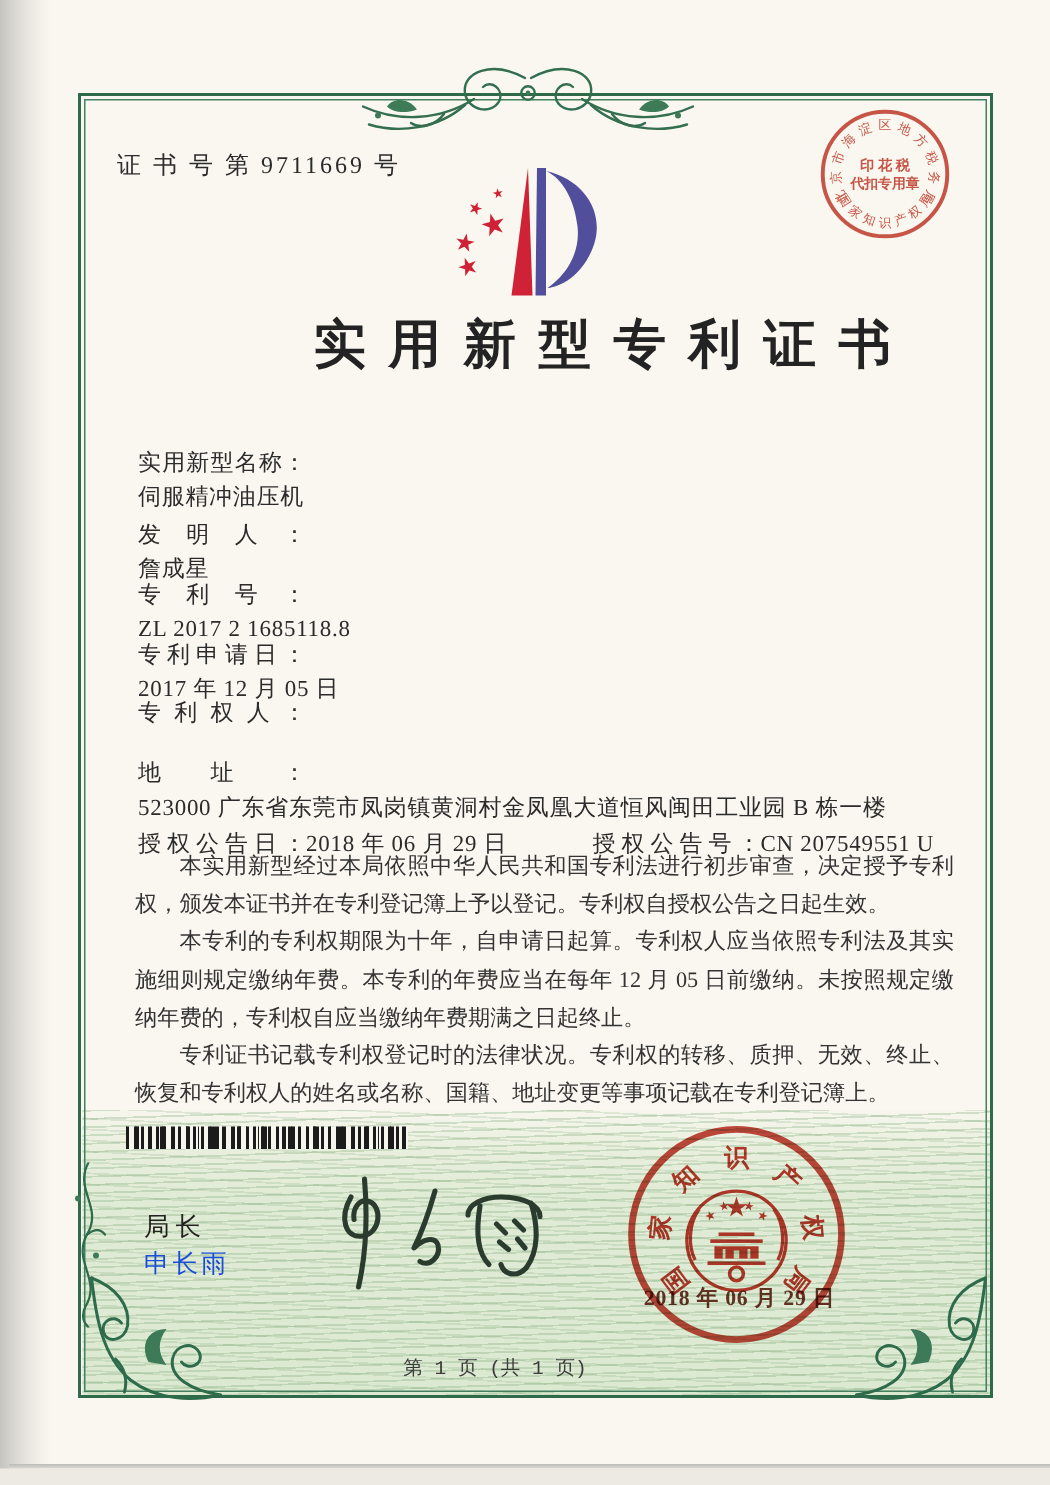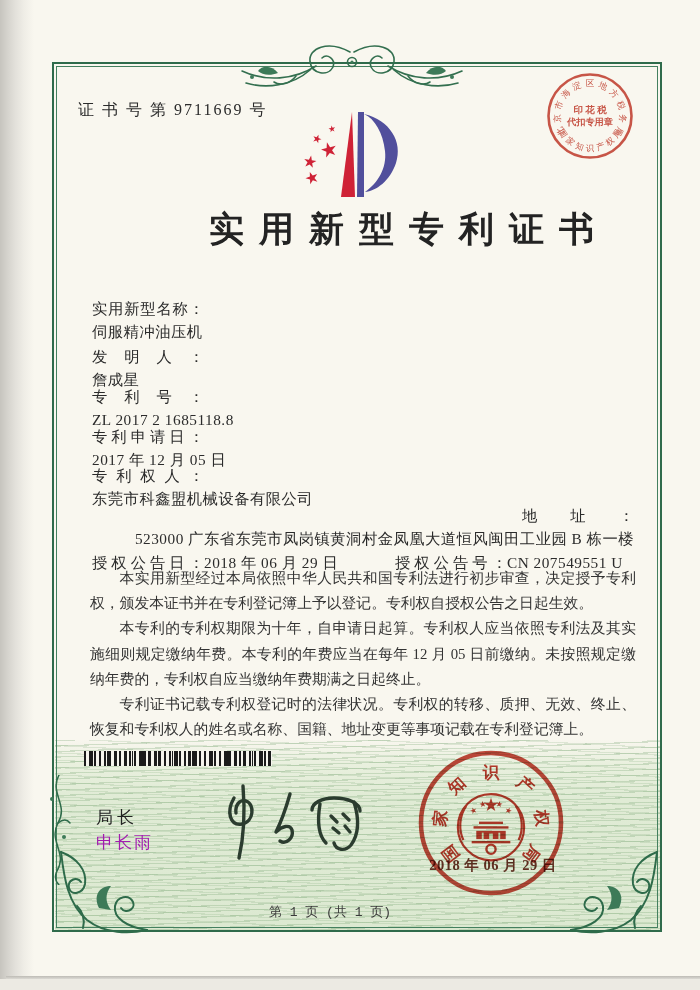--- a/index.html
+++ b/index.html
@@ -30,38 +30,38 @@
 
   .certno{position:absolute;left:78px;top:100px;font-size:16px;letter-spacing:2px;}
 
   .title{position:absolute;left:52px;top:206px;width:699px;text-align:center;
     font-size:35px;font-weight:600;letter-spacing:15px;color:#232323;text-indent:15px;}
 
   .row{position:absolute;left:92px;right:66px;display:flex;font-size:15.3px;line-height:23px;flex-direction:column;}
   .flabel{flex:none;display:inline-block;width:112px;text-align:justify;text-align-last:justify;}
   .fvalue{flex:1 1 auto;letter-spacing:.5px;}
   .row-name{top:297px;} .row-inventor{top:345px;} .row-patno{top:385px;}
-  .row-appdate{top:425px;} .row-patentee{top:464px;} .row-address{top:504px;align-items:flex-end;}
+  .row-appdate{top:425px;} .row-patentee{top:464px;} .row-address{top:504px;}
   .row-grant{top:551px;display:block;}
   .grant-left{position:absolute;left:0;top:0;display:flex;width:300px;align-items:center;}
   .grant-right{position:absolute;left:303px;top:0;display:flex;width:250px;}
 
   .paras{position:absolute;left:90px;top:566px;width:546px;font-size:14.8px;
     line-height:25.2px;text-align:justify;color:#333;}
   .paras p{margin:0;text-indent:2em;}
 
   .barcode{position:absolute;left:84px;top:751px;width:188px;height:15px;
     background-color:#f6f5ee;
     background-image:
       repeating-linear-gradient(90deg,#1b1b1b 0 2px,transparent 2px 5px),
       repeating-linear-gradient(90deg,#1b1b1b 0 1px,transparent 1px 8px),
       repeating-linear-gradient(90deg,transparent 0 6px,#1b1b1b 6px 9px,transparent 9px 17px);}
 
   .director-title{position:absolute;left:96px;top:806px;font-size:17px;letter-spacing:4px;color:#222;}
-  .director-name{position:absolute;left:96px;top:831px;font-size:17px;letter-spacing:2px;color:#a21caf;}
+  .director-name{position:absolute;left:96px;top:831px;font-size:17px;letter-spacing:2px;color:#1d4ed8;}
 
   .signature{position:absolute;left:210px;top:782px;}
 
   .seal{position:absolute;left:415px;top:747px;mix-blend-mode:multiply;}
   .seal-date{position:absolute;left:418px;top:856px;width:150px;text-align:center;
     font-size:14.5px;font-weight:600;color:#6f3529;letter-spacing:.5px;mix-blend-mode:multiply;}
 
   .tax-stamp{position:absolute;left:544px;top:70px;mix-blend-mode:multiply;opacity:.92;}
 
   .logo{position:absolute;left:296px;top:106px;}
@@ -187,21 +187,20 @@
   <div class="row row-patno">
     <span class="flabel">专利号：</span>
     <span class="fvalue">ZL 2017 2 1685118.8</span>
   </div>
   <div class="row row-appdate">
     <span class="flabel">专利申请日：</span>
     <span class="fvalue">2017 年 12 月 05 日</span>
   </div>
   <div class="row row-patentee">
     <span class="flabel">专利权人：</span>
-    <span class="fvalue">东莞市科鑫盟机械设备有限公司</span>
   </div>
   <div class="row row-address">
     <span class="flabel">地址：</span>
     <span class="fvalue">523000 广东省东莞市凤岗镇黄洞村金凤凰大道恒风闽田工业园 B 栋一楼</span>
   </div>
   <div class="row row-grant">
     <span class="grant-left">
       <span class="flabel">授权公告日：</span>
       <span class="fvalue">2018 年 06 月 29 日</span>
     </span>

